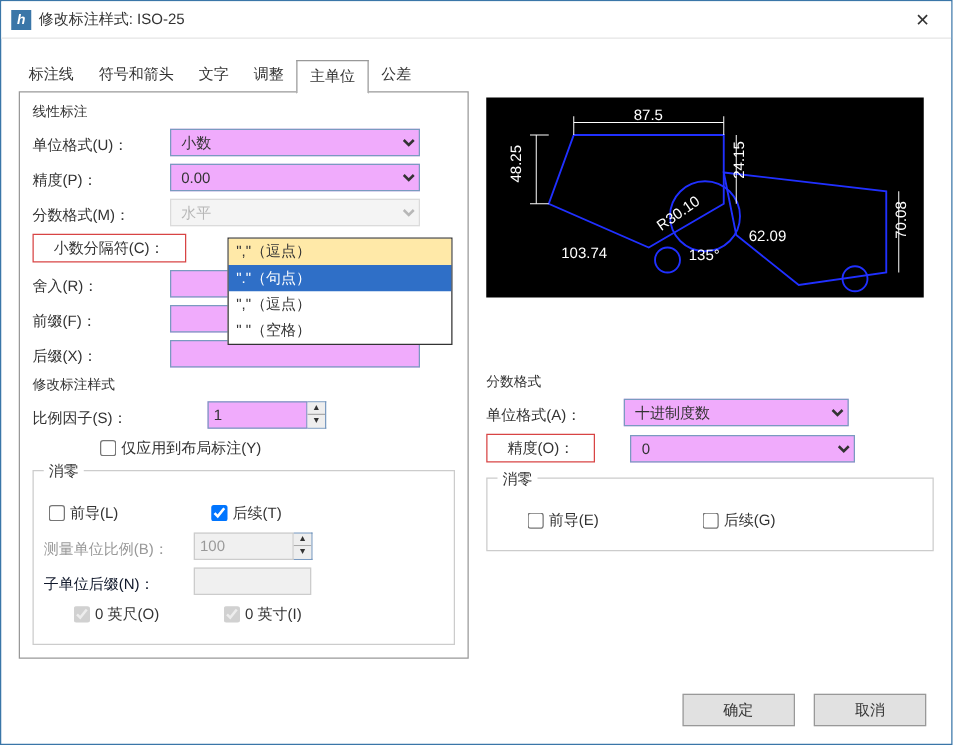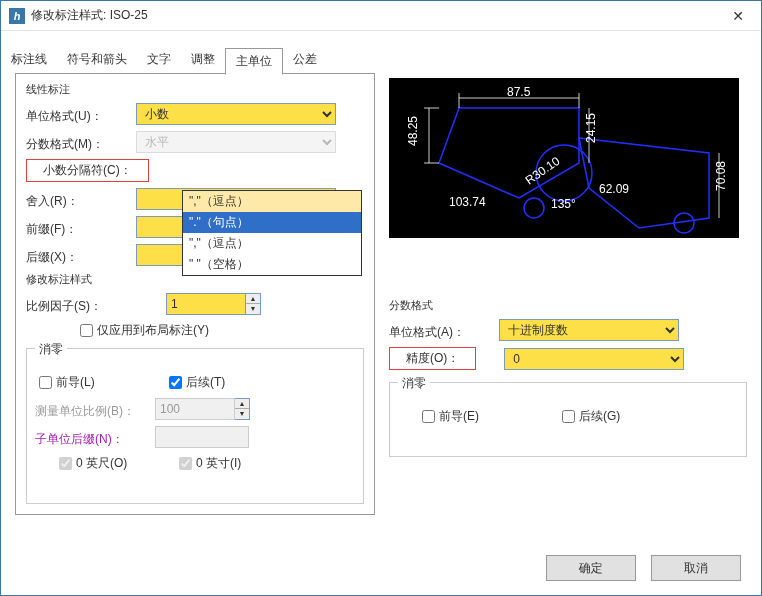--- a/index.html
+++ b/index.html
@@ -1,32 +1,32 @@
 <!DOCTYPE html>
 <html><head>
 <meta charset="utf-8">
 <style>
 *{box-sizing:border-box;font-family:"Microsoft YaHei","SimSun",sans-serif;font-size:12px;color:#333}
 body{margin:0;background:#fff;width:762px;height:596px;border:1px solid #3a76a8;position:relative}
 .titlebar{height:30px;background:#fff;display:flex;align-items:center;padding:0 8px;border-bottom:1px solid #e5e5e5}
 .titlebar .icon{width:16px;height:16px;background:#3a76a8;margin-right:6px;display:flex;align-items:center;justify-content:center;color:#fff;font-style:italic;font-weight:bold;font-size:11px}
 .titlebar .title{flex:1}
 .titlebar .close{width:30px;text-align:center;font-size:14px;cursor:pointer}
-.tabs{display:flex;padding:16px 12px 0 0;font-size:13px}
+.tabs{display:flex;padding:16px 12px 0 12px;font-size:13px}
 .tab{padding:4px 10px;cursor:pointer}
 .tab.active{border:1px solid #999;border-bottom:1px solid #fff;background:#fff;position:relative;top:1px}
 .content{display:flex;padding:0 14px}
 .left{width:360px;border:1px solid #999;padding:8px 10px 10px 10px;margin-top:-1px}
 .right{flex:1;padding-left:14px;padding-top:4px}
-.grp{border:1px solid #ccc;position:relative;padding:18px 8px 24px 8px;margin-top:8px}
+.grp{border:1px solid #ccc;position:relative;padding:18px 8px 8px 8px;margin-top:8px}
 .grp-title{position:absolute;top:-8px;left:8px;background:#fff;padding:0 4px}
 .row{display:flex;align-items:flex-end;margin:6px 0}
 .lbl{width:110px}
 .lbl.red{border:1px solid #d84444;padding:2px 16px;width:auto;margin-right:4px}
-select,input[type=text]{height:22px;border:1px solid #7a9ac0;padding:0 4px;background:#fde047}
+select,input[type=text]{height:22px;border:1px solid #7a9ac0;padding:0 4px;background:#f0abfc}
 select{width:200px}
 select.dis,input.dis{background:#f0f0f0;color:#999;border-color:#ccc}
 .spin{width:80px}
 .spin-wrap{display:flex}
 .spin-btns{display:flex;flex-direction:column;border:1px solid #7a9ac0;border-left:none}
 .spin-btns div{height:10px;width:14px;font-size:7px;text-align:center;line-height:9px;background:#eee;cursor:pointer}
 .spin-btns div:first-child{border-bottom:1px solid #aaa}
 input[type=checkbox]{margin-right:4px}
 .chk{display:flex;align-items:center}
 .chk.dis{color:#999}
@@ -59,20 +59,24 @@
 
 <div class="content">
   <div class="left">
     <div class="sec-title">线性标注</div>
 
     <div class="row">
       <div class="lbl">单位格式(U)：</div>
       <select><option>小数</option></select>
     </div>
     <div class="row">
+      <div class="lbl">精度(P)：</div>
+      <select><option>0.00</option></select>
+    </div>
+    <div class="row">
       <div class="lbl">分数格式(M)：</div>
       <select class="dis" disabled=""><option>水平</option></select>
     </div>
     <div class="row">
       <div class="lbl red">小数分隔符(C)：</div>
     </div>
     <div class="row">
       <div class="lbl">舍入(R)：</div>
       <input type="text" style="width: 200px;">
     </div>
@@ -119,21 +123,21 @@
         <div class="lbl" style="color:#999;width:120px">测量单位比例(B)：</div>
         <div class="spin-wrap">
           <input type="text" class="spin dis" disabled="" value="100" style="">
           <div class="spin-btns">
               <div>▲</div>
               <div>▼</div>
             </div>
         </div>
       </div>
       <div class="row">
-        <div class="lbl" style="color:#a21caf;width:120px">子单位后缀(N)：</div>
+        <div class="lbl" style="color:#0f172a;width:120px">子单位后缀(N)：</div>
         <input type="text" class="dis" disabled="" style="width: 94px;">
       </div>
       <div class="row" style="padding-left:20px">
         <label class="chk dis" style="width:120px">
             <input type="checkbox" checked="" disabled="" style="">
             <span>0 英尺(O)</span>
           </label>
         <label class="chk dis">
             <input type="checkbox" checked="" disabled="" style="">
             <span>0 英寸(I)</span>

